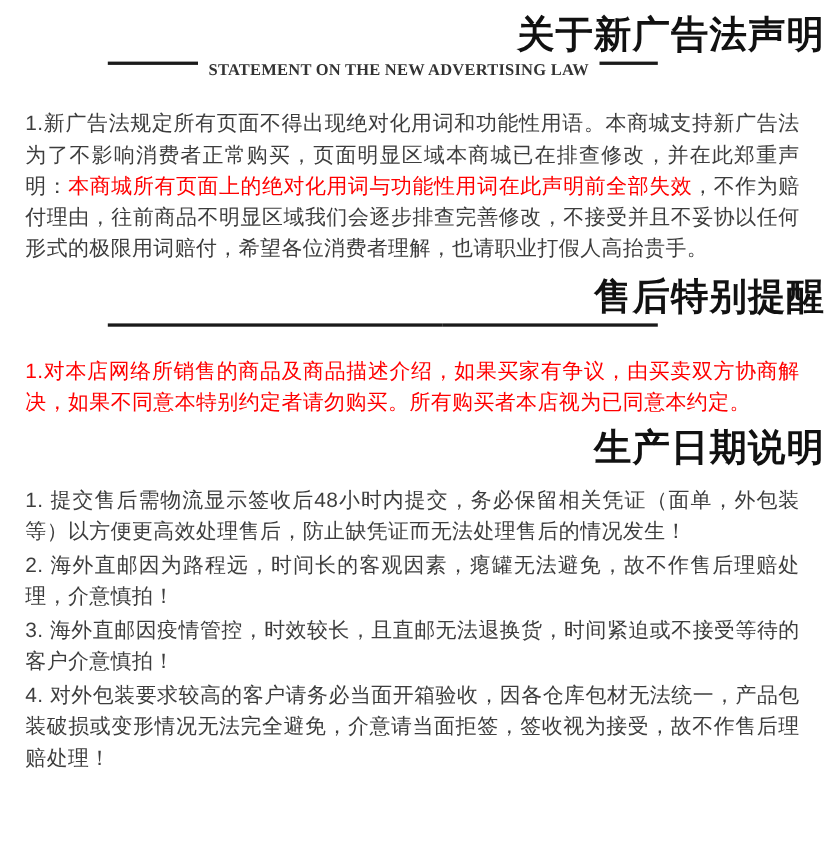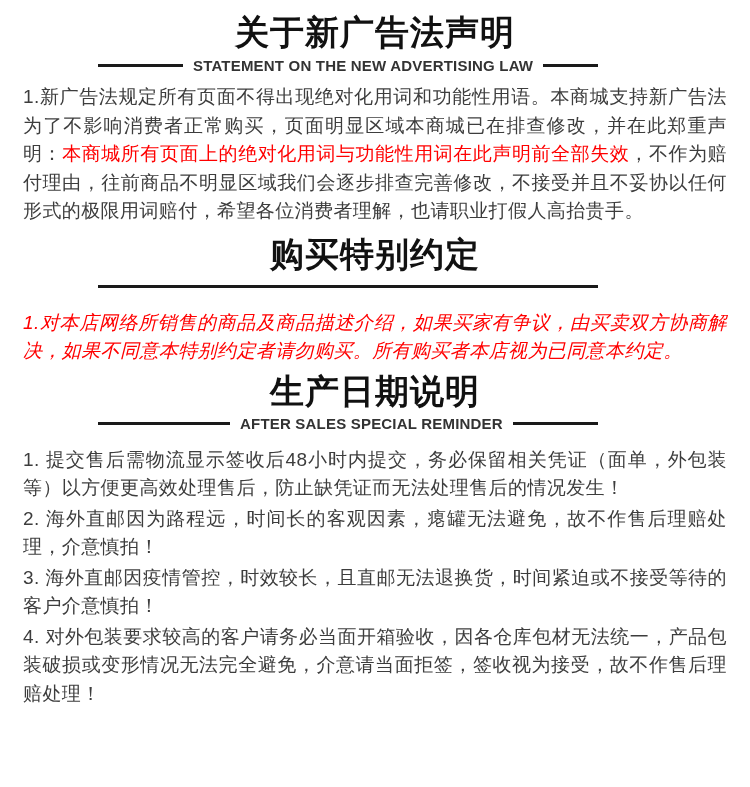--- a/index.html
+++ b/index.html
@@ -12,52 +12,53 @@
     background: #ffffff;
     overflow-x: hidden;
   }
   .page {
     width: 750px;
     padding: 10px 0 12px 0;
   }
   
   .section-header { width: 100%; }
   .section-title {
-    text-align: center;
+    text-align: right;
     font-size: 34px;
     line-height: 44px;
     font-weight: bold;
     color: #111111;
     letter-spacing: 1px;
   }
   .subtitle-row {
     display: flex;
-    align-items: center;
+    align-items: flex-start;
     margin: 2px 152px 0 98px; 
     height: 18px;
+    font-family: Liberation Serif, serif;
   }
   .subtitle-line {
     height: 3px;
     background: #1a1a1a;
   }
   .subtitle-line.left  { flex: 1.55; }
   .subtitle-line.right { flex: 1; }
   .subtitle-text {
     white-space: nowrap;
     padding: 0 10px;
     font-size: 15px;
     font-weight: bold;
     color: #333333;
     letter-spacing: 0.2px;
   }
   
   .section-body {
     padding: 0 23px;
   }
-  .section-body.first-body  { margin-top: 9px; }
+  .section-body.first-body  { margin-top: 25px; }
   .section-body.red-body    { margin-top: 13px; }
   .section-body.after-body  { margin-top: 13px; }
   .para {
     font-size: 19px;
     line-height: 28.5px;
     color: #3d3d3d;
     text-align: justify;
     letter-spacing: 0.4px;
     margin-bottom: 2px;
   }
@@ -78,39 +79,34 @@
         <div class="subtitle-line right"></div>
       </div>
     </div>
     <div class="section-body first-body">
       <p class="para"><span style="color: rgb(61, 61, 61);">1.新广告法规定所有页面不得出现绝对化用词和功能性用语。本商城支持新广告法为了不影响消费者正常购买，页面明显区域本商城已在排查修改，并在此郑重声明：</span><span style="color: rgb(255, 0, 0);">本商城所有页面上的绝对化用词与功能性用词在此声明前全部失效</span><span style="color: rgb(61, 61, 61);">，不作为赔付理由，往前商品不明显区域我们会逐步排查完善修改，不接受并且不妥协以任何形式的极限用词赔付，希望各位消费者理解，也请职业打假人高抬贵手。</span></p>
     </div>
   </div>
 
   <div class="section-block section-block-2">
     <div class="section-header">
-      <div class="section-title">购买特别约定</div>
+      <div class="section-title">售后特别提醒</div>
       <div class="subtitle-row">
         <div class="subtitle-line left"></div>
         <div class="subtitle-line right"></div>
       </div>
     </div>
     <div class="section-body red-body">
-      <p class="para"><span style="color: rgb(255, 0, 0); font-style: italic;">1.对本店网络所销售的商品及商品描述介绍，如果买家有争议，由买卖双方协商解决，如果不同意本特别约定者请勿购买。所有购买者本店视为已同意本约定。</span></p>
+      <p class="para"><span style="color: rgb(255, 0, 0);">1.对本店网络所销售的商品及商品描述介绍，如果买家有争议，由买卖双方协商解决，如果不同意本特别约定者请勿购买。所有购买者本店视为已同意本约定。</span></p>
     </div>
   </div>
 
   <div class="section-block section-block-3">
     <div class="section-header">
       <div class="section-title">生产日期说明</div>
-      <div class="subtitle-row">
-        <div class="subtitle-line left"></div>
-        <div class="subtitle-text">AFTER SALES SPECIAL REMINDER</div>
-        <div class="subtitle-line right"></div>
-      </div>
     </div>
     <div class="section-body after-body">
       <p class="para"><span style="color: rgb(61, 61, 61);">1. 提交售后需物流显示签收后48小时内提交，务必保留相关凭证（面单，外包装等）以方便更高效处理售后，防止缺凭证而无法处理售后的情况发生！</span></p>
       <p class="para"><span style="color: rgb(61, 61, 61);">2. 海外直邮因为路程远，时间长的客观因素，瘪罐无法避免，故不作售后理赔处理，介意慎拍！</span></p>
       <p class="para"><span style="color: rgb(61, 61, 61);">3. 海外直邮因疫情管控，时效较长，且直邮无法退换货，时间紧迫或不接受等待的客户介意慎拍！</span></p>
       <p class="para"><span style="color: rgb(61, 61, 61);">4. 对外包装要求较高的客户请务必当面开箱验收，因各仓库包材无法统一，产品包装破损或变形情况无法完全避免，介意请当面拒签，签收视为接受，故不作售后理赔处理！</span></p>
     </div>
   </div>
 
 </div>

